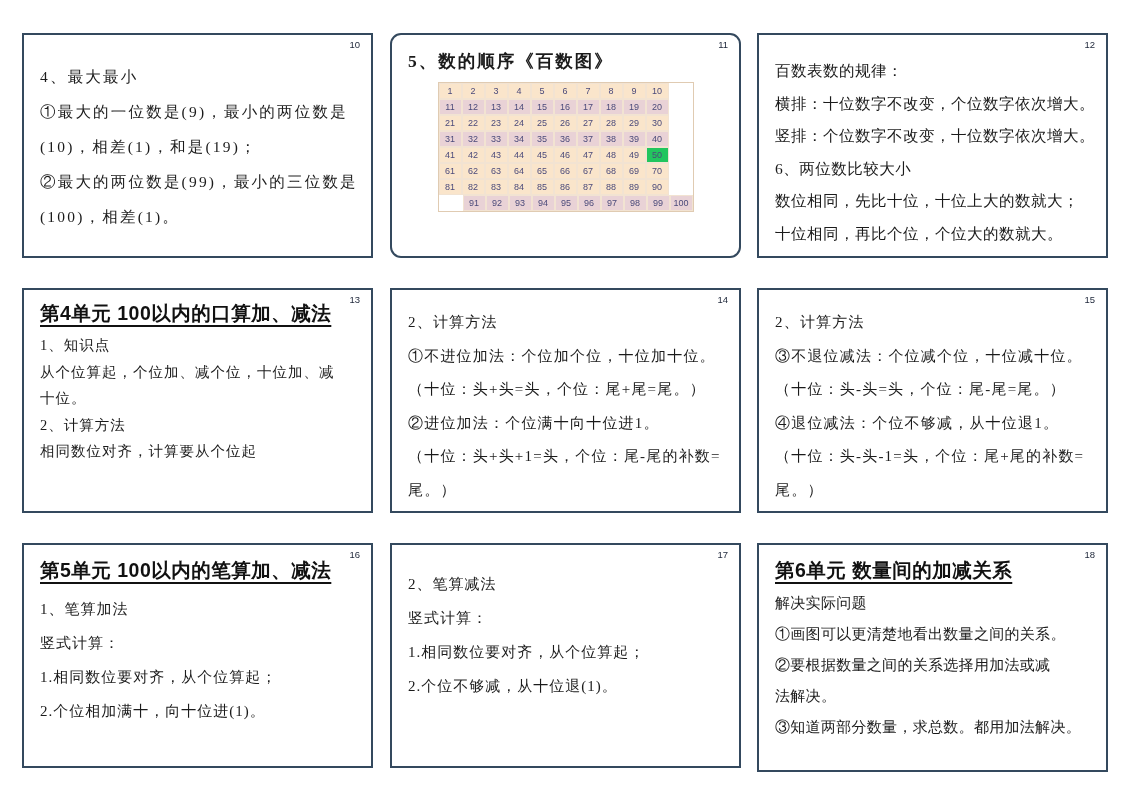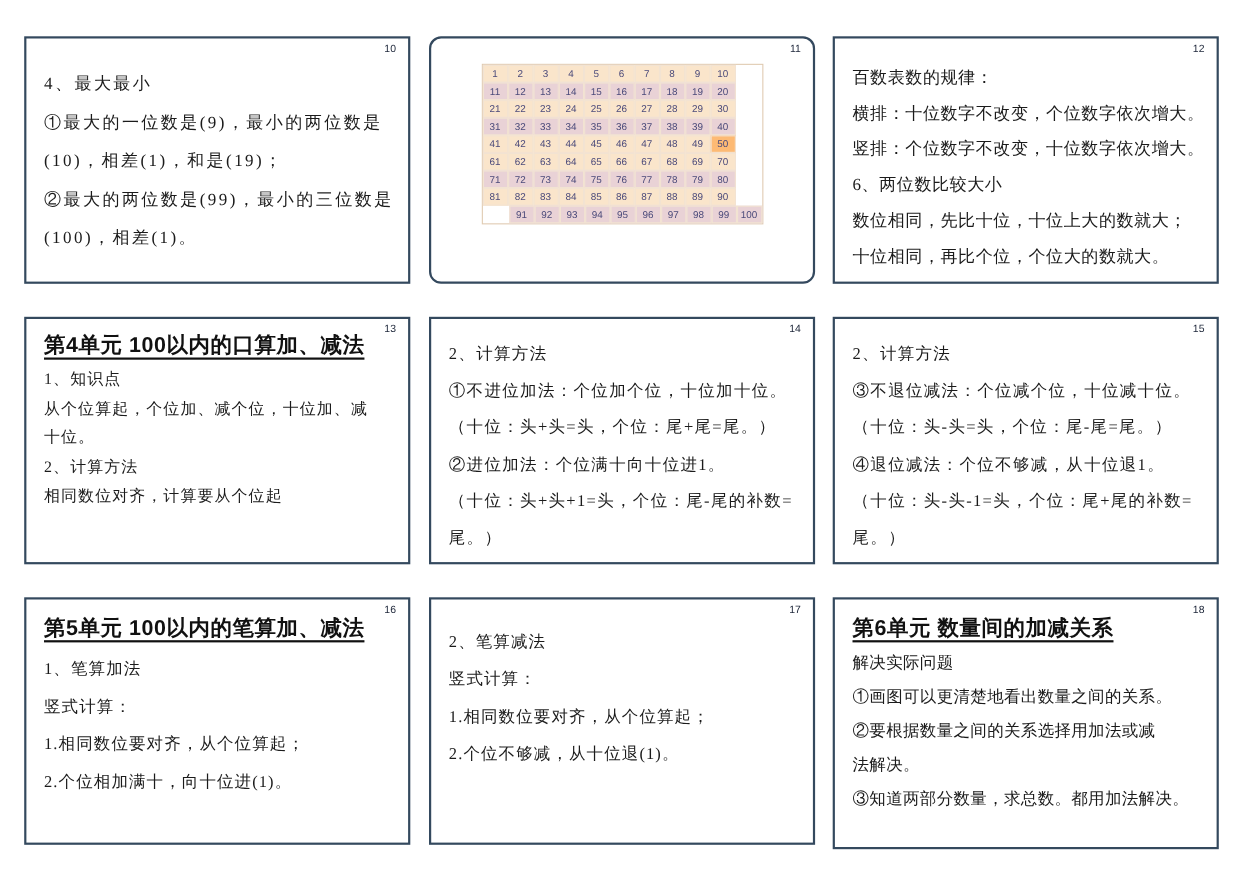--- a/index.html
+++ b/index.html
@@ -90,20 +90,21 @@
   <span class="pagenum">10</span>
   <p class="line">4、最大最小</p>
   <p class="line">①最大的一位数是(9)，最小的两位数是</p>
   <p class="line">(10)，相差(1)，和是(19)；</p>
   <p class="line">②最大的两位数是(99)，最小的三位数是</p>
   <p class="line">(100)，相差(1)。</p>
 </div>
 
 <div class="slide s11">
   <span class="pagenum">11</span>
+  <p class="heading">5、数的顺序《百数图》</p>
   <div class="hchart">
       <div class="hrow">
         <div class="hcell" style="background: rgb(250, 229, 203); color: rgb(75, 74, 122);">1</div>
         <div class="hcell" style="background: rgb(250, 229, 203); color: rgb(75, 74, 122);">2</div>
         <div class="hcell" style="background: rgb(250, 229, 203); color: rgb(75, 74, 122);">3</div>
         <div class="hcell" style="background: rgb(250, 229, 203); color: rgb(75, 74, 122);">4</div>
         <div class="hcell" style="background: rgb(250, 229, 203); color: rgb(75, 74, 122);">5</div>
         <div class="hcell" style="background: rgb(250, 229, 203); color: rgb(75, 74, 122);">6</div>
         <div class="hcell" style="background: rgb(250, 229, 203); color: rgb(75, 74, 122);">7</div>
         <div class="hcell" style="background: rgb(250, 229, 203); color: rgb(75, 74, 122);">8</div>
@@ -149,47 +150,35 @@
       <div class="hrow">
         <div class="hcell" style="background: rgb(250, 229, 203); color: rgb(75, 74, 122);">41</div>
         <div class="hcell" style="background: rgb(250, 229, 203); color: rgb(75, 74, 122);">42</div>
         <div class="hcell" style="background: rgb(250, 229, 203); color: rgb(75, 74, 122);">43</div>
         <div class="hcell" style="background: rgb(250, 229, 203); color: rgb(75, 74, 122);">44</div>
         <div class="hcell" style="background: rgb(250, 229, 203); color: rgb(75, 74, 122);">45</div>
         <div class="hcell" style="background: rgb(250, 229, 203); color: rgb(75, 74, 122);">46</div>
         <div class="hcell" style="background: rgb(250, 229, 203); color: rgb(75, 74, 122);">47</div>
         <div class="hcell" style="background: rgb(250, 229, 203); color: rgb(75, 74, 122);">48</div>
         <div class="hcell" style="background: rgb(250, 229, 203); color: rgb(75, 74, 122);">49</div>
-        <div class="hcell" style="background: #fdba74; color: rgb(75, 74, 122);">50</div>
+        <div class="hcell" style="background: #22c55e; color: rgb(75, 74, 122);">50</div>
       </div>
       <div class="hrow">
         <div class="hcell" style="background: rgb(250, 229, 203); color: rgb(75, 74, 122);">61</div>
         <div class="hcell" style="background: rgb(250, 229, 203); color: rgb(75, 74, 122);">62</div>
         <div class="hcell" style="background: rgb(250, 229, 203); color: rgb(75, 74, 122);">63</div>
         <div class="hcell" style="background: rgb(250, 229, 203); color: rgb(75, 74, 122);">64</div>
         <div class="hcell" style="background: rgb(250, 229, 203); color: rgb(75, 74, 122);">65</div>
         <div class="hcell" style="background: rgb(250, 229, 203); color: rgb(75, 74, 122);">66</div>
         <div class="hcell" style="background: rgb(250, 229, 203); color: rgb(75, 74, 122);">67</div>
         <div class="hcell" style="background: rgb(250, 229, 203); color: rgb(75, 74, 122);">68</div>
         <div class="hcell" style="background: rgb(250, 229, 203); color: rgb(75, 74, 122);">69</div>
         <div class="hcell" style="background: rgb(250, 229, 203); color: rgb(75, 74, 122);">70</div>
       </div>
       <div class="hrow">
-        <div class="hcell" style="background: rgb(233, 210, 214); color: rgb(75, 74, 122);">71</div>
-        <div class="hcell" style="background: rgb(233, 210, 214); color: rgb(75, 74, 122);">72</div>
-        <div class="hcell" style="background: rgb(233, 210, 214); color: rgb(75, 74, 122);">73</div>
-        <div class="hcell" style="background: rgb(233, 210, 214); color: rgb(75, 74, 122);">74</div>
-        <div class="hcell" style="background: rgb(233, 210, 214); color: rgb(75, 74, 122);">75</div>
-        <div class="hcell" style="background: rgb(233, 210, 214); color: rgb(75, 74, 122);">76</div>
-        <div class="hcell" style="background: rgb(233, 210, 214); color: rgb(75, 74, 122);">77</div>
-        <div class="hcell" style="background: rgb(233, 210, 214); color: rgb(75, 74, 122);">78</div>
-        <div class="hcell" style="background: rgb(233, 210, 214); color: rgb(75, 74, 122);">79</div>
-        <div class="hcell" style="background: rgb(233, 210, 214); color: rgb(75, 74, 122);">80</div>
-      </div>
-      <div class="hrow">
         <div class="hcell" style="background: rgb(250, 229, 203); color: rgb(75, 74, 122);">81</div>
         <div class="hcell" style="background: rgb(250, 229, 203); color: rgb(75, 74, 122);">82</div>
         <div class="hcell" style="background: rgb(250, 229, 203); color: rgb(75, 74, 122);">83</div>
         <div class="hcell" style="background: rgb(250, 229, 203); color: rgb(75, 74, 122);">84</div>
         <div class="hcell" style="background: rgb(250, 229, 203); color: rgb(75, 74, 122);">85</div>
         <div class="hcell" style="background: rgb(250, 229, 203); color: rgb(75, 74, 122);">86</div>
         <div class="hcell" style="background: rgb(250, 229, 203); color: rgb(75, 74, 122);">87</div>
         <div class="hcell" style="background: rgb(250, 229, 203); color: rgb(75, 74, 122);">88</div>
         <div class="hcell" style="background: rgb(250, 229, 203); color: rgb(75, 74, 122);">89</div>
         <div class="hcell" style="background: rgb(250, 229, 203); color: rgb(75, 74, 122);">90</div>

